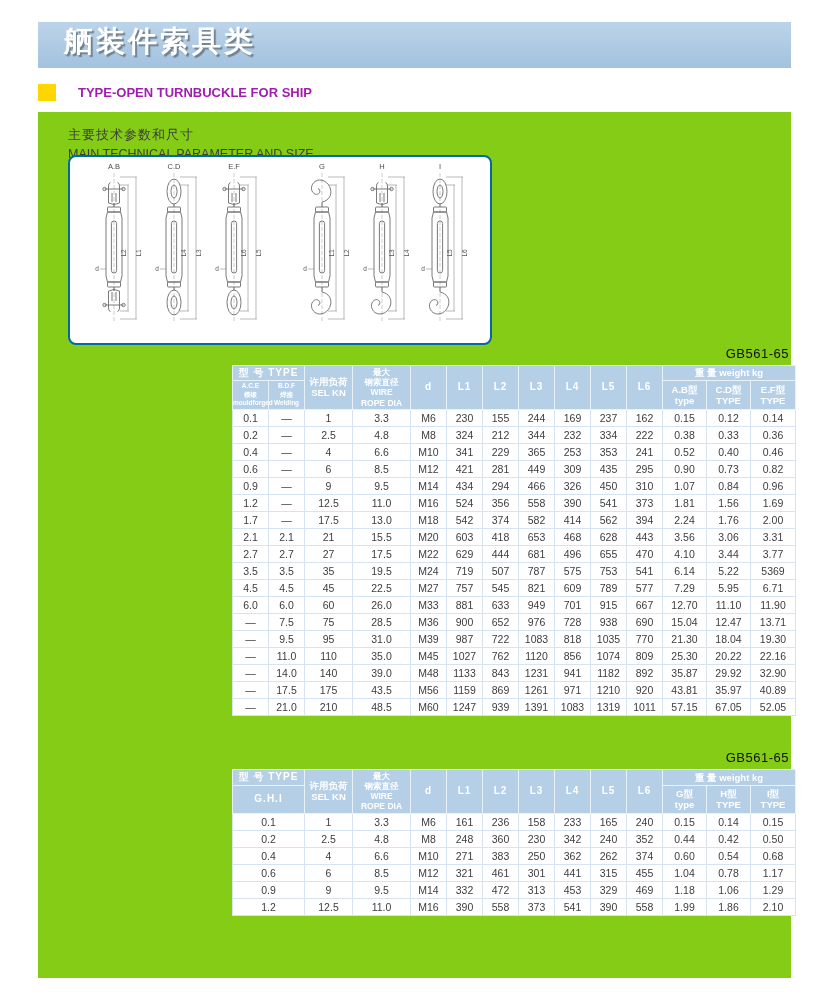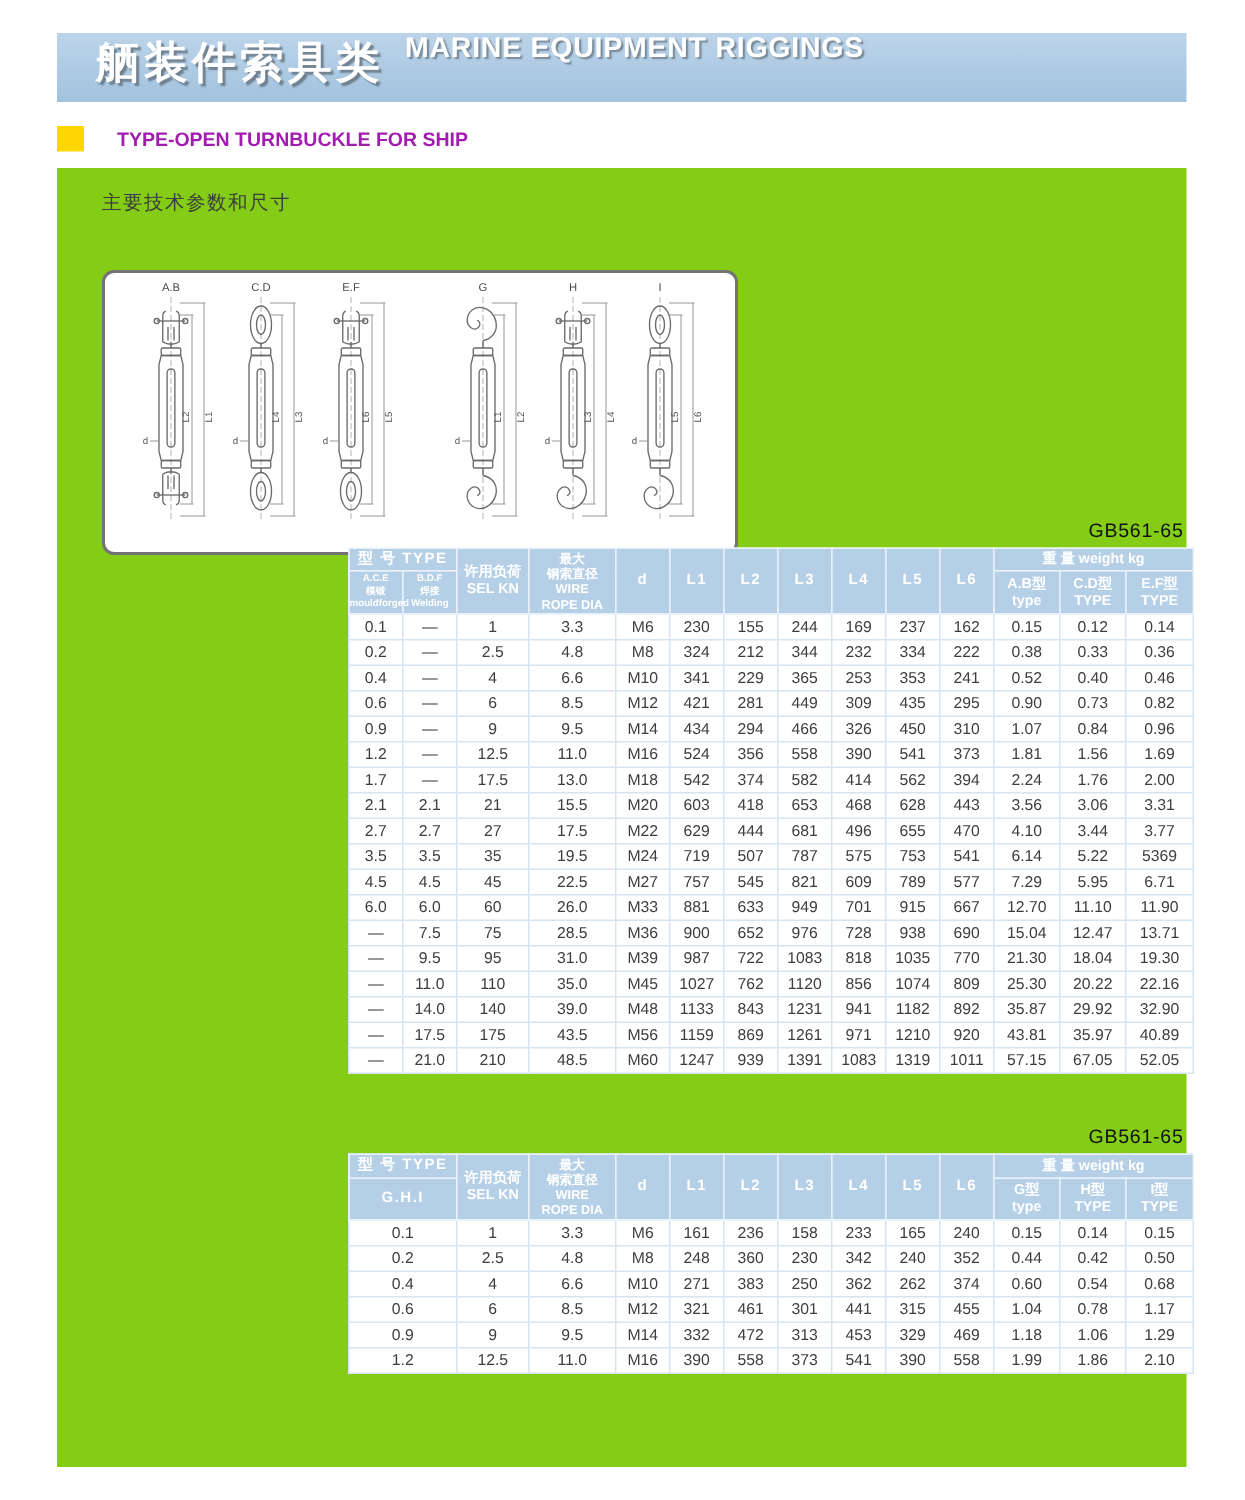--- a/index.html
+++ b/index.html
@@ -19,22 +19,22 @@
   .section .zh{font-size:17px;font-weight:bold;color:#101010;letter-spacing:1px;}
   .section .en{font-size:13px;font-weight:bold;color:#a21caf;margin-left:10px;}
 
   
   .panel{position:absolute;left:38px;top:112px;width:753px;height:866px;background:#84cc16;}
 
   .tech{position:absolute;left:30px;top:14px;color:#3c3c3c;}
   .tech .zh{font-size:13px;letter-spacing:1px;}
   .tech .en{font-size:12.5px;margin-top:3px;}
 
-  .diagram-box{position:absolute;left:30px;top:68px;width:420px;height:186px;background:#fff;
-        border:2px solid #737373;border-radius:8px;}
+  .diagram-box{position:absolute;left:30px;top:43px;width:420px;height:186px;background:#fff;
+        border:2px solid #0369a1;border-radius:8px;}
   .diagram-box svg{display:block;}
   .fig{stroke:#6b6b6b;stroke-width:.9;fill:none;}
   .dim{stroke:#8a8a8a;stroke-width:.6;fill:none;}
   .cl{stroke:#9a9a9a;stroke-width:.5;stroke-dasharray:4 2;}
   text.fl{font-size:7.5px;fill:#4a4a4a;stroke:none;text-anchor:middle;font-family:"Liberation Sans",sans-serif;}
   text.dl{font-size:6.5px;fill:#555;stroke:none;text-anchor:middle;font-family:"Liberation Sans",sans-serif;}
 
   
   .tables{position:absolute;left:194px;top:234px;width:559px;}
   .std{font-size:13px;color:#111;text-align:right;letter-spacing:.5px;margin:0 2px 4px 0;}
@@ -46,32 +46,32 @@
   th.tiny{font-size:6.5px;line-height:1.3;}
   th.big{font-size:10px;letter-spacing:1px;margin-left:45px;}
   td{border:1px solid #d6e4f2;font-size:10.5px;color:#3d3d3d;text-align:center;
      height:16px;padding:0;background:#fff;}
 </style>
 </head>
 <body>
 
 <div class="band">
   <span class="zh">舾装件索具类</span>
-  <span class="en">MARINE EQUIPMENT RIGGINGS</span>
 </div>
 
 <div class="section">
   <span class="bullet"></span>
   <span class="en">TYPE-OPEN TURNBUCKLE FOR SHIP</span>
 </div>
 
 <div class="panel">
 
   <div class="tech">
     <div class="zh">主要技术参数和尺寸</div>
+    <div class="en">MAIN TECHNICAL PARAMETER AND SIZE</div>
   </div>
 
   <div class="diagram-box">
     <svg width="420" height="186" viewBox="0 0 420 186">
       <defs>
         <g id="sym-body">
           <rect class="fig" x="-6.5" y="0" width="13" height="5" rx="1"></rect>
           <path class="fig" d="M-6.5,5 L-8,11 L-8,69 L-6.5,75 L6.5,75 L8,69 L8,11 L6.5,5 Z"></path>
           <rect class="fig" x="-2.6" y="14" width="5.2" height="52" rx="2.5"></rect>
           <rect class="fig" x="-6.5" y="75" width="13" height="5" rx="1"></rect>

